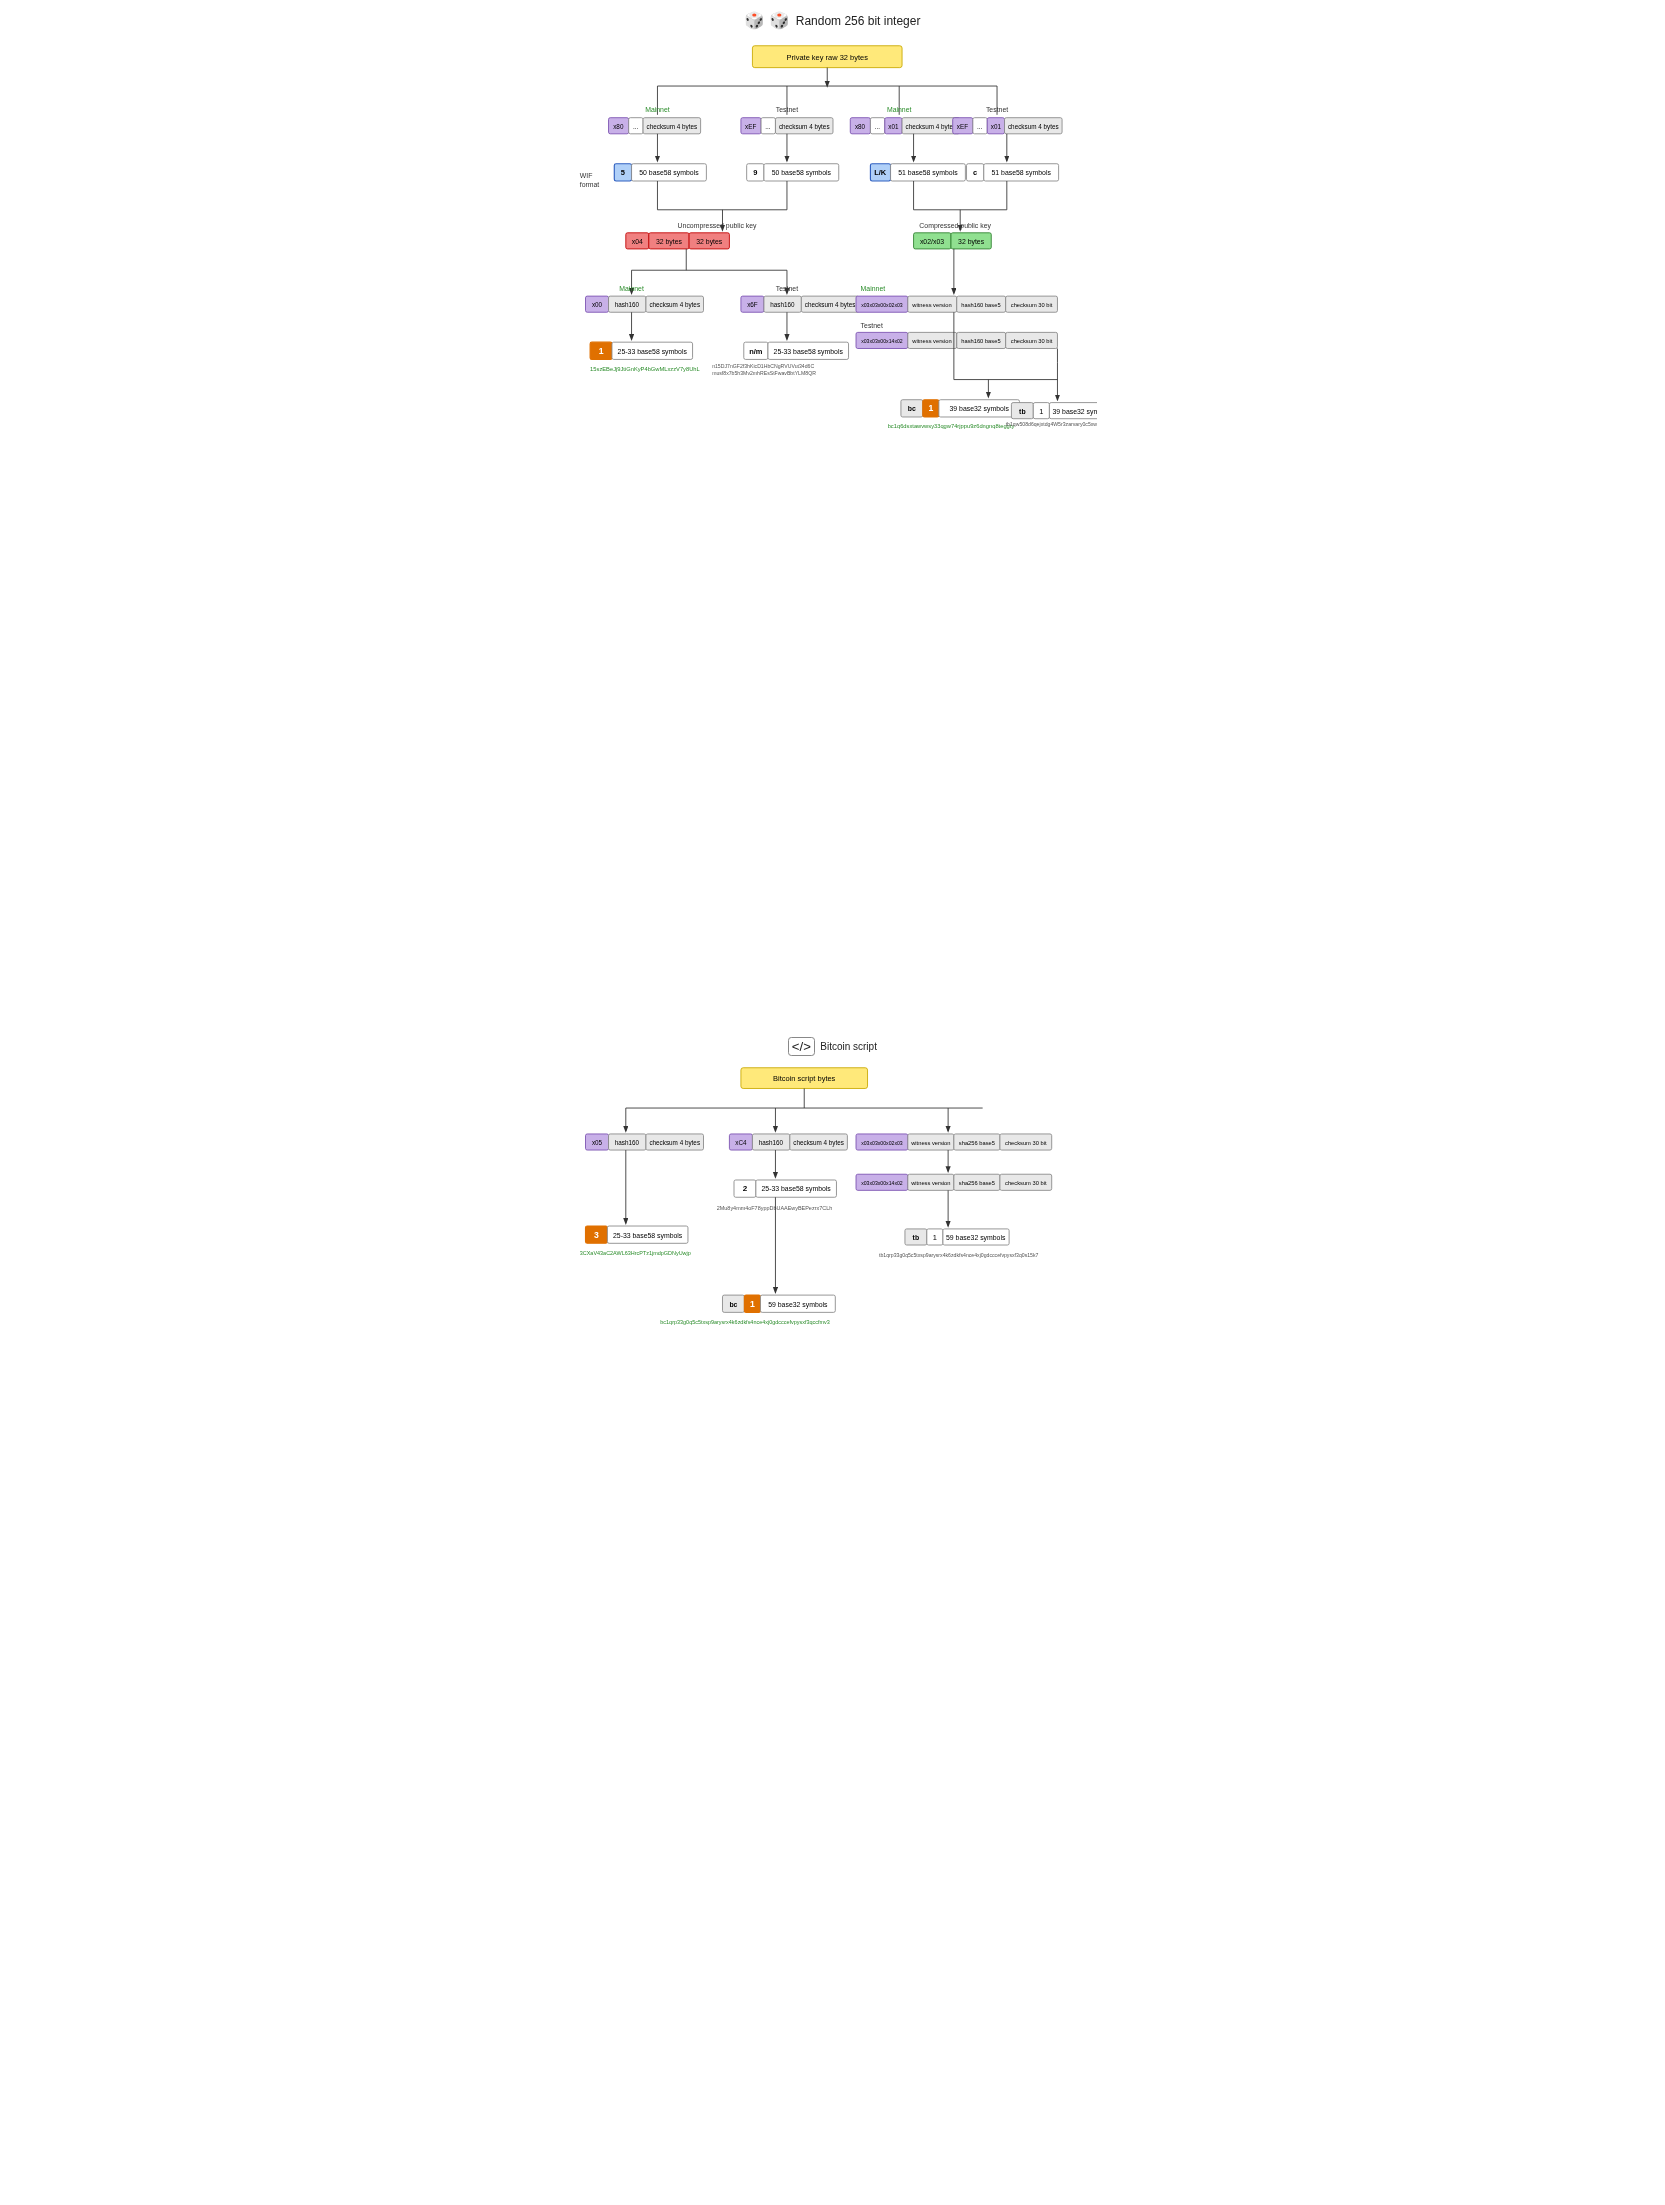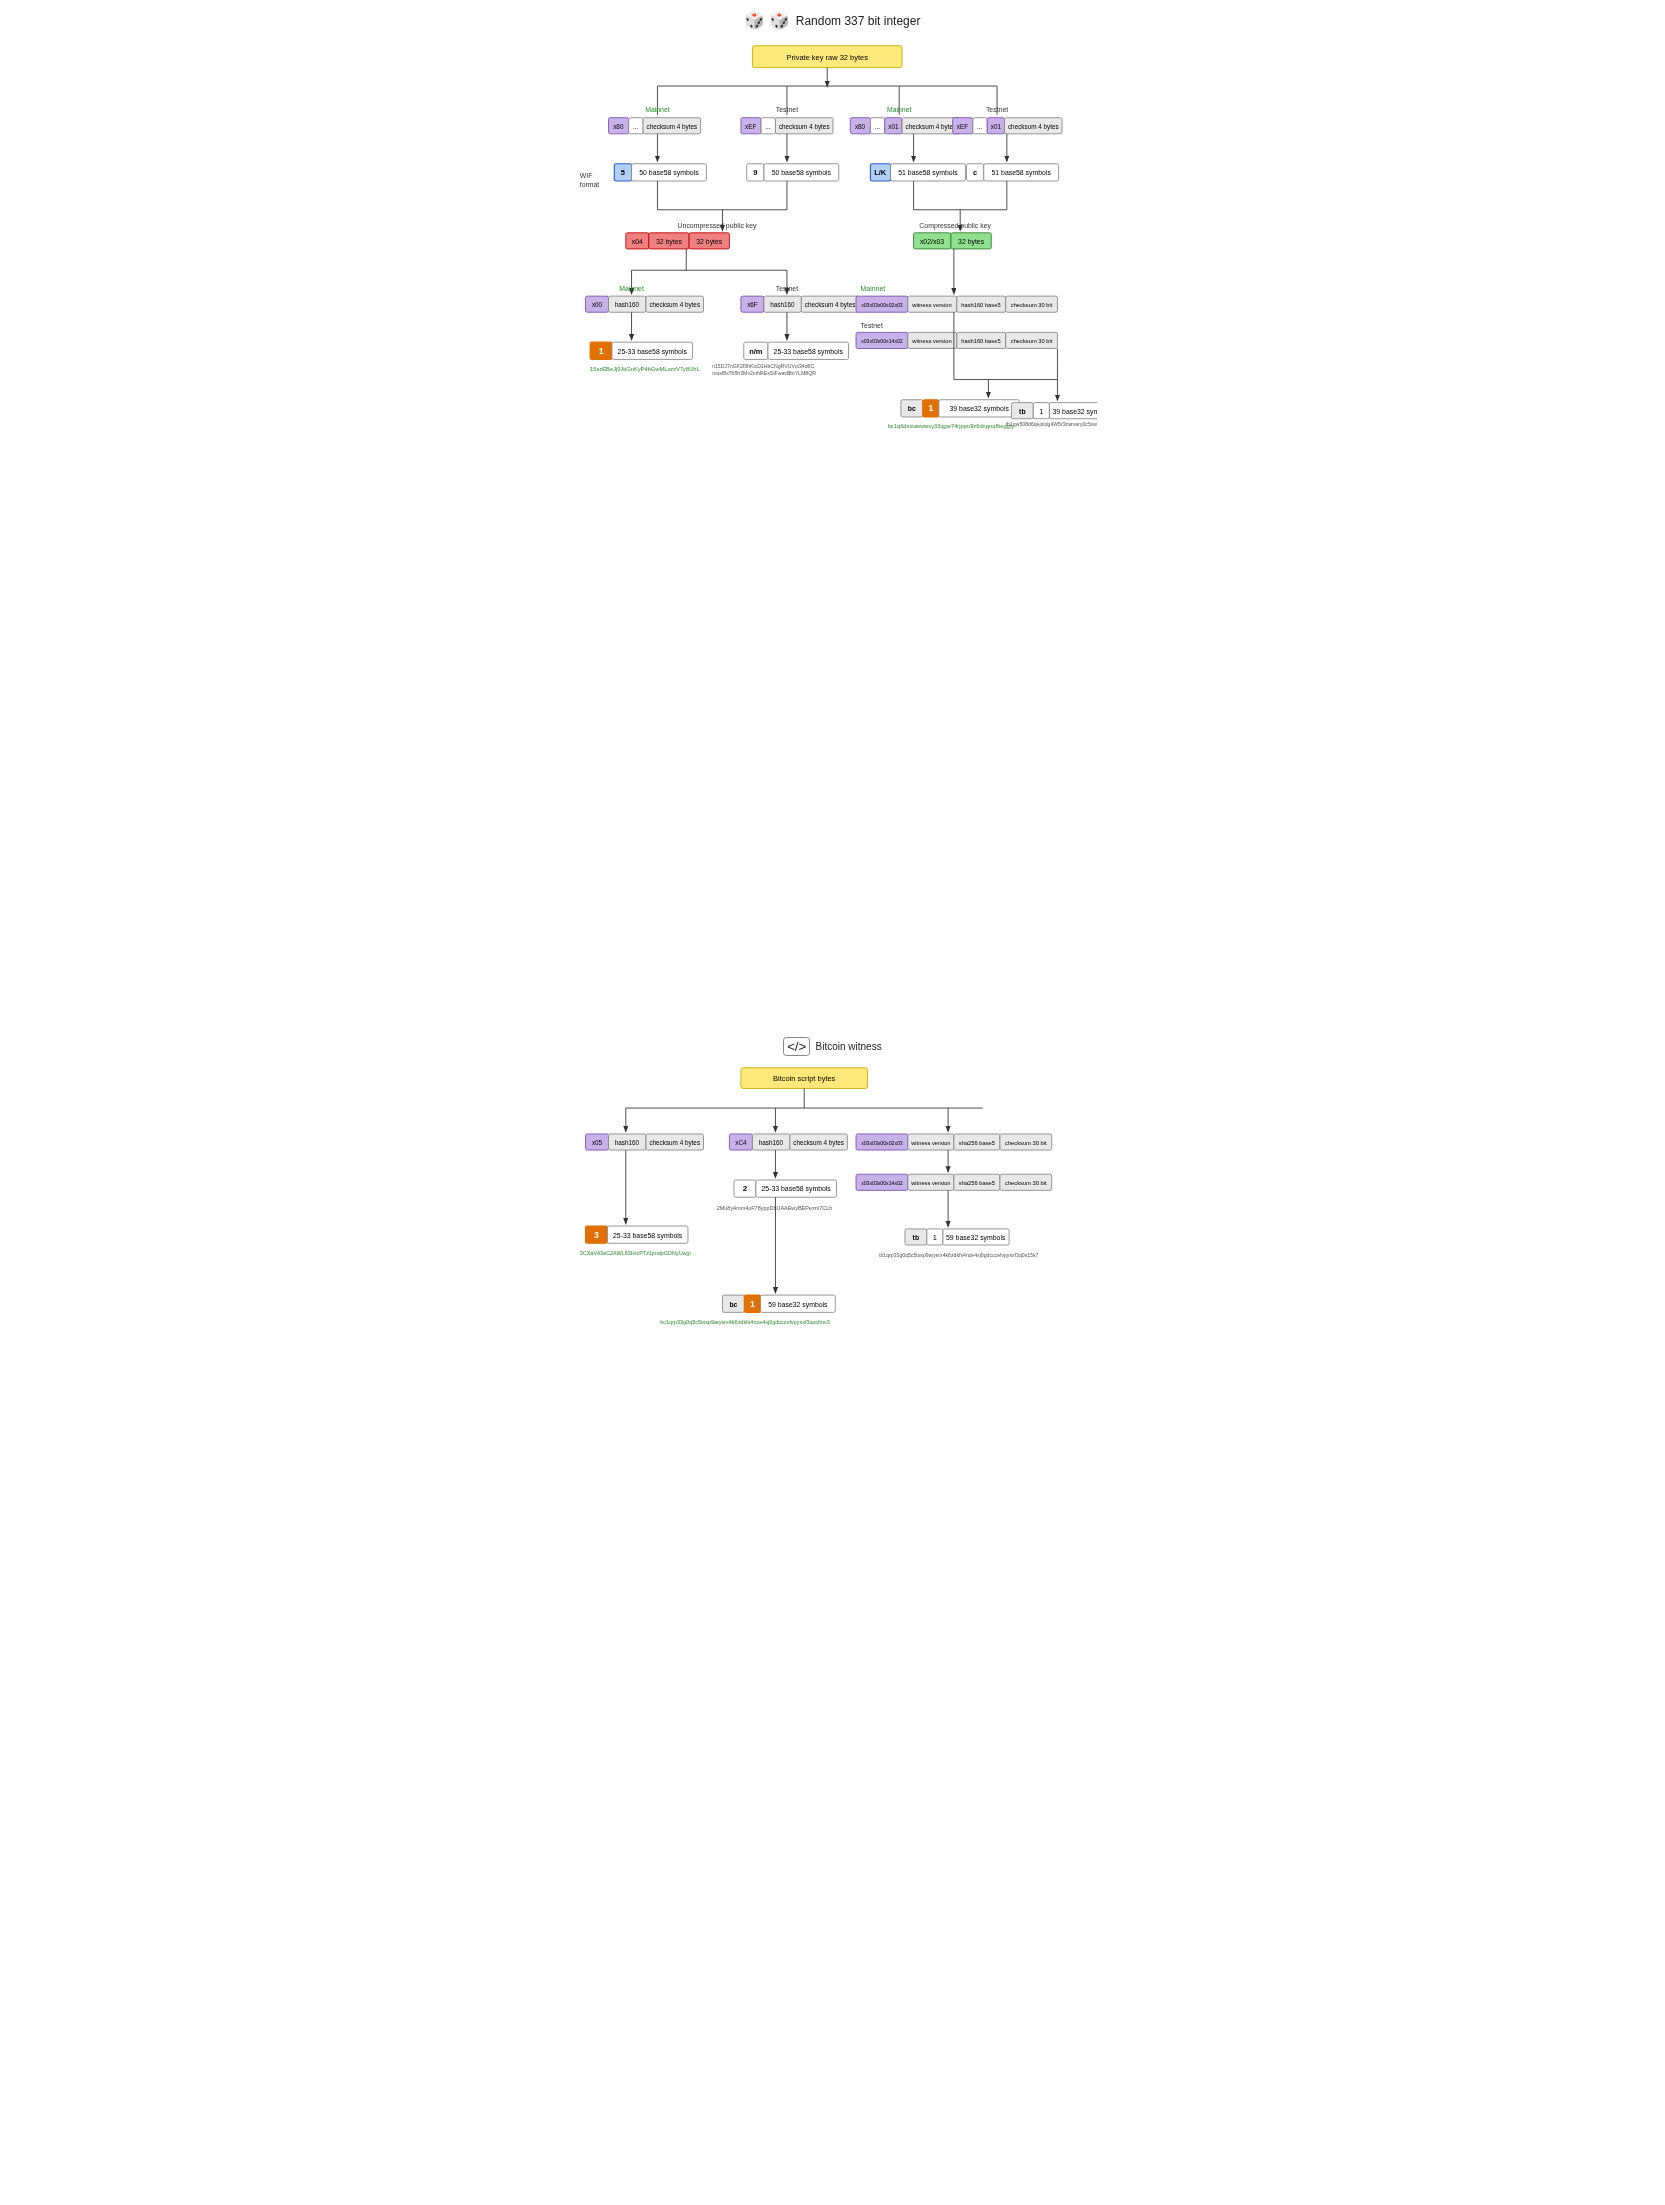--- a/index.html
+++ b/index.html
@@ -47,21 +47,21 @@
     text { font-family: Arial, sans-serif; }
   </style>
 </head>
 <body>
 
 
 
 
 <div class="header">
   <span class="dice-icon">🎲 🎲</span>
-  <span>Random 337 bit integer</span>
+  <span>Random 256 bit integer</span>
 </div>
 
 
 <svg class="main-diagram" viewBox="0 0 900 1700" style="font-size:13px">
 
   <rect x="310" y="10" width="260" height="38" rx="4" fill="#ffe97a" stroke="#c8a800" stroke-width="1.5"></rect>
   <text x="440" y="34" text-anchor="middle" font-size="13">Private key raw 32 bytes</text>
 
   <line x1="440" y1="48" x2="440" y2="80" stroke="#333" stroke-width="1.5" marker-end="url(#arrow)"></line>
 
@@ -262,21 +262,21 @@
   <defs>
     <marker id="arrow" markerWidth="8" markerHeight="8" refX="6" refY="3" orient="auto">
       <path d="M0,0 L0,6 L8,3 z" fill="#333"></path>
     </marker>
   </defs>
 </svg>
 
 
 <div class="section-title">
   <span style="font-size:13.2px; border:0.8px solid #888; border-radius:3.3px; padding:1.1px 2.8px;">&lt;/&gt;</span>
-  <span>Bitcoin witness</span>
+  <span>Bitcoin script</span>
 </div>
 
 <svg class="main-diagram" viewBox="0 0 900 1000" style="font-size:13px">
   <defs>
     <marker id="arrow2" markerWidth="8" markerHeight="8" refX="6" refY="3" orient="auto">
       <path d="M0,0 L0,6 L8,3 z" fill="#333"></path>
     </marker>
   </defs>
 
   <rect x="290" y="10" width="220" height="36" rx="4" fill="#ffe97a" stroke="#c8a800" stroke-width="1.5"></rect>

